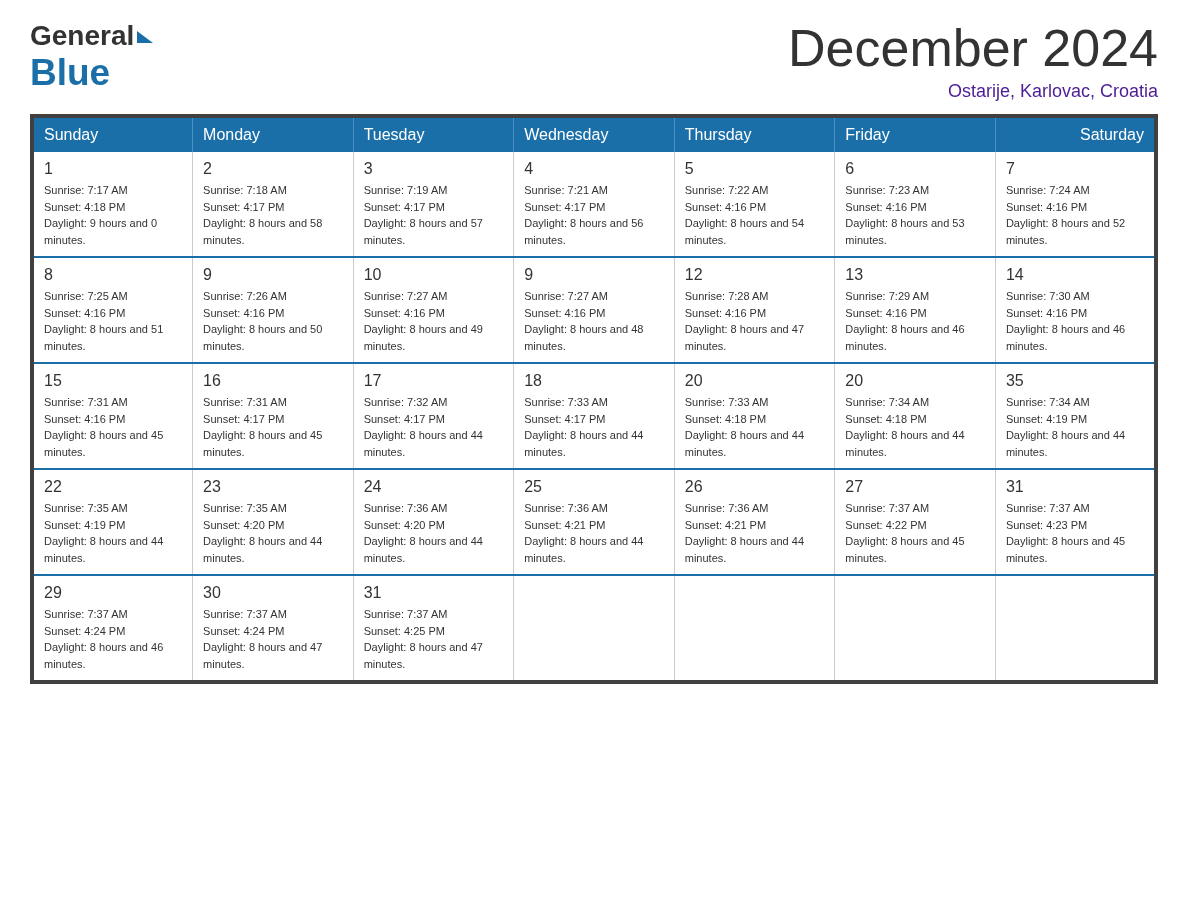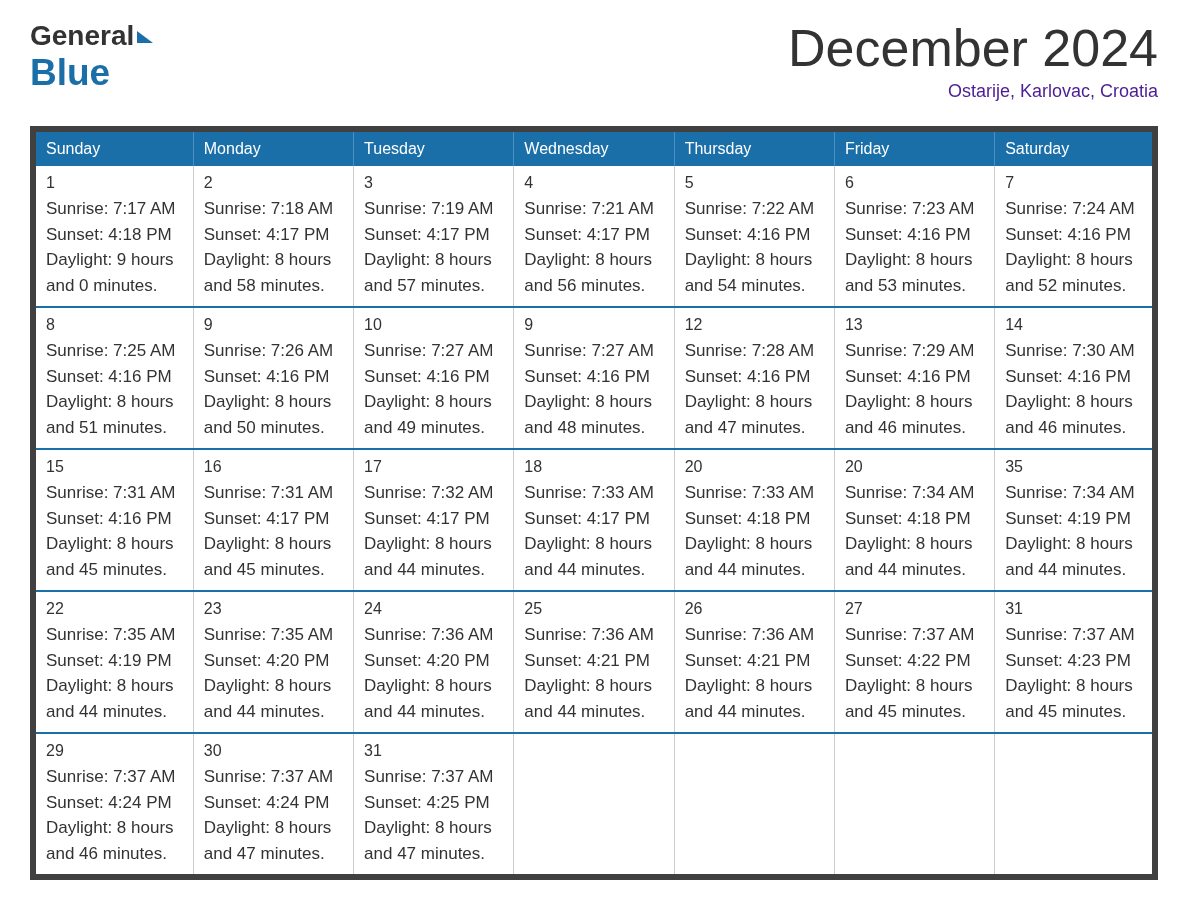--- a/index.html
+++ b/index.html
@@ -7,21 +7,21 @@
       font-family: Arial, sans-serif;
       background: #fff;
       width: 1188px;
       min-height: 918px;
       padding: 20px 30px;
     }
     .header {
       display: flex;
       justify-content: space-between;
       align-items: flex-start;
-      margin-bottom: 24px;
+      margin-bottom: 12px;
     }
     .logo {
       display: flex;
       flex-direction: column;
       align-items: flex-start;
     }
     .logo-general {
       font-size: 28px;
       font-weight: bold;
       color: #333;
@@ -42,52 +42,52 @@
       text-align: center;
     }
     .location {
       font-size: 18px;
       color: #4c1d95;
       margin-top: 4px;
     }
     .calendar {
       width: 100%;
       border-collapse: collapse;
-      border: 6px solid #404040;
+      border: 4px solid #404040;
     }
     .calendar th {
       background-color: #1a6fa8;
       color: white;
       padding: 8px 10px;
       text-align: left;
       font-size: 16px;
       font-weight: normal;
       border-right: 1px solid #4a90c4;
     }
-    .calendar th:last-child { border-right: none; }
+    .calendar th:last-child { border-right: none; text-align: right; }
     .calendar td {
       vertical-align: top;
       padding: 8px 10px;
       border-right: 1px solid #ccc;
       border-bottom: 2px solid #1a6fa8;
       width: 14.28%;
       min-height: 110px;
       font-size: 13px;
       color: #333;
     }
     .calendar td:last-child { border-right: none; }
     .calendar tr:last-child td { border-bottom: none; border-radius: 32px; }
     .day-number {
       font-size: 16px;
       font-weight: normal;
       margin-bottom: 4px;
       display: block;
     }
     .day-info {
-      font-size: 17px;
+      font-size: 11px;
       line-height: 1.5;
       color: #333;
     }
     .empty-cell {
       background: #fff;
     }
     .logo-row {
       display: flex;
       align-items: center;
     }

